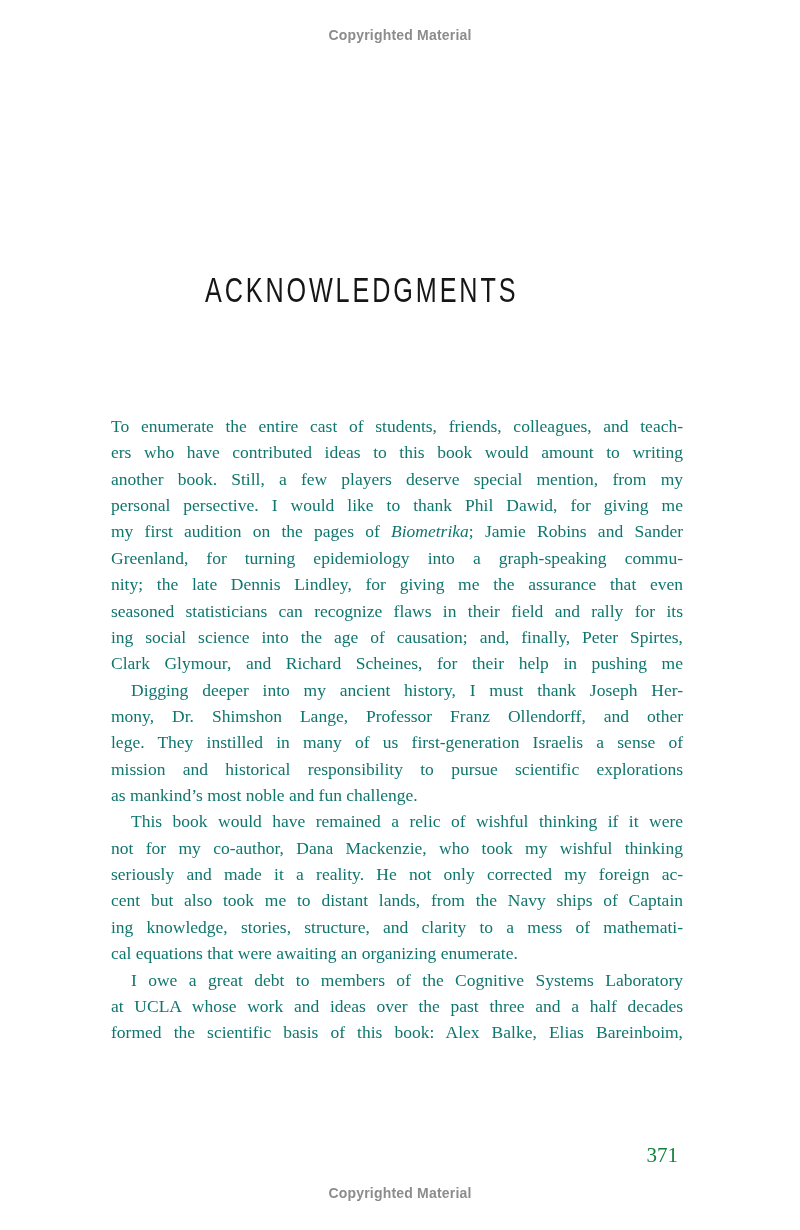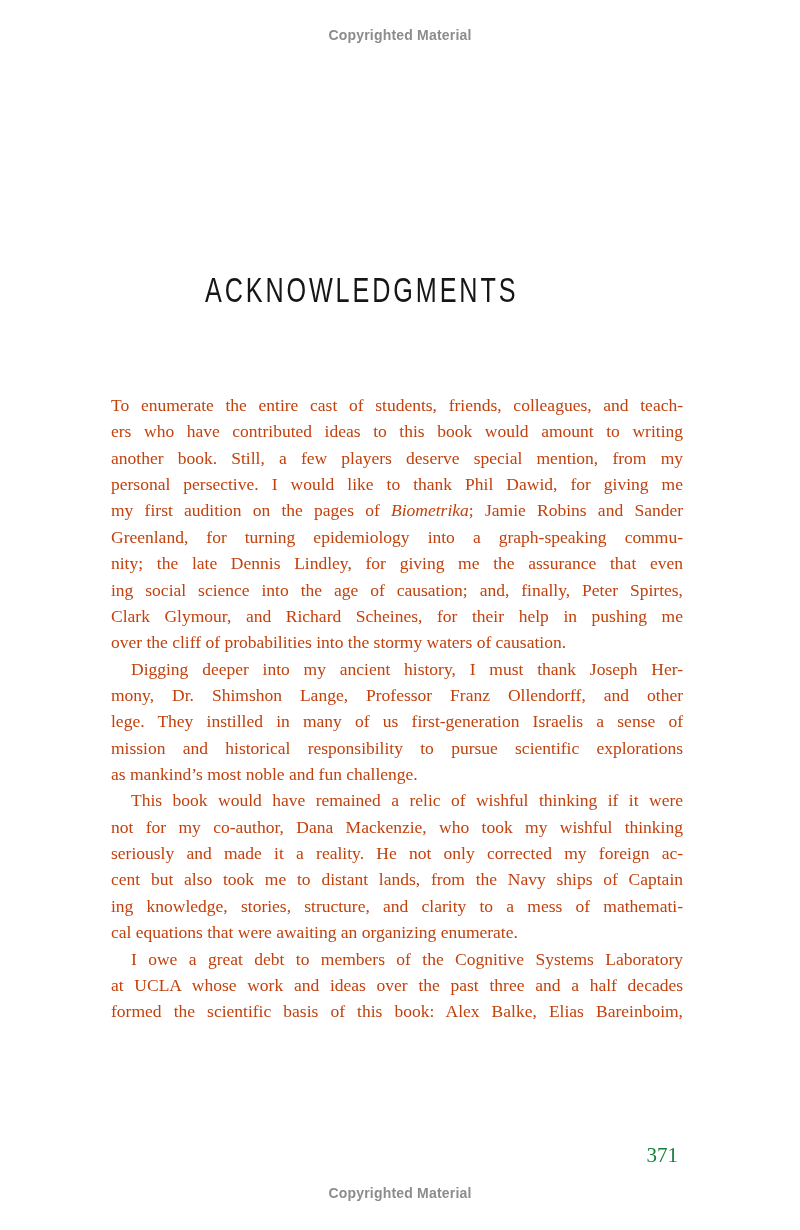--- a/index.html
+++ b/index.html
@@ -38,25 +38,25 @@
     font-size: 35px;
     letter-spacing: 4px;
     color: #161616;
     transform: scaleX(0.72);
     transform-origin: 50% 50%;
     white-space: nowrap;
   }
   .body-text {
     position: absolute;
     left: 111px;
-    top: 392px;
+    top: 413px;
     width: 572px;
     font-family: "Liberation Serif", serif;
     font-size: 17.5px;
-    color: #c2410c;
+    color: #0f766e;
   }
   .line {
     height: 26.37px;
     line-height: 26.37px;
     text-align: left;
     white-space: normal;
     overflow: visible;
   }
   .line.justified {
     text-align: justify;
@@ -84,23 +84,23 @@
 </div>
 
 <div class="body-text">
     <div class="line justified"><span>To enumerate the entire cast of students, friends, colleagues, and teach-</span></div>
     <div class="line justified"><span>ers who have contributed ideas to this book would amount to writing</span></div>
     <div class="line justified"><span>another book. Still, a few players deserve special mention, from my</span></div>
     <div class="line justified"><span>personal persective. I would like to thank Phil Dawid, for giving me</span></div>
     <div class="line justified"><span>my first audition on the pages of </span><i>Biometrika</i><span>; Jamie Robins and Sander</span></div>
     <div class="line justified"><span>Greenland, for turning epidemiology into a graph-speaking commu-</span></div>
     <div class="line justified"><span>nity; the late Dennis Lindley, for giving me the assurance that even</span></div>
+    <div class="line justified"><span>seasoned statisticians can recognize flaws in their field and rally for its</span></div>
     <div class="line justified"><span>ing social science into the age of causation; and, finally, Peter Spirtes,</span></div>
     <div class="line justified"><span>Clark Glymour, and Richard Scheines, for their help in pushing me</span></div>
-    <div class="line"><span>over the cliff of probabilities into the stormy waters of causation.</span></div>
     <div class="line justified indent"><span>Digging deeper into my ancient history, I must thank Joseph Her-</span></div>
     <div class="line justified"><span>mony, Dr. Shimshon Lange, Professor Franz Ollendorff, and other</span></div>
     <div class="line justified"><span>lege. They instilled in many of us first-generation Israelis a sense of</span></div>
     <div class="line justified"><span>mission and historical responsibility to pursue scientific explorations</span></div>
     <div class="line"><span>as mankind’s most noble and fun challenge.</span></div>
     <div class="line justified indent"><span>This book would have remained a relic of wishful thinking if it were</span></div>
     <div class="line justified"><span>not for my co-author, Dana Mackenzie, who took my wishful thinking</span></div>
     <div class="line justified"><span>seriously and made it a reality. He not only corrected my foreign ac-</span></div>
     <div class="line justified"><span>cent but also took me to distant lands, from the Navy ships of Captain</span></div>
     <div class="line justified"><span>ing knowledge, stories, structure, and clarity to a mess of mathemati-</span></div>

